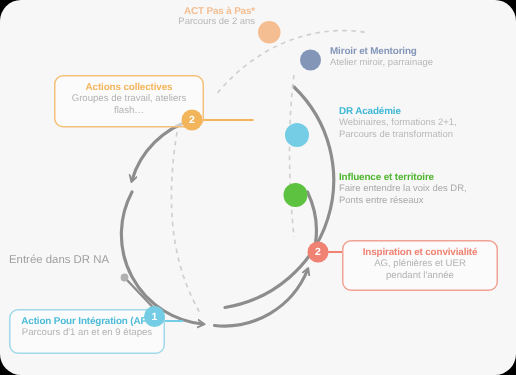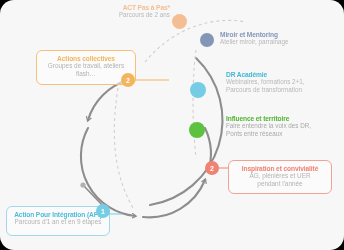--- a/index.html
+++ b/index.html
@@ -99,20 +99,21 @@
   <div class="badge" style="left:121px;top:73px;width:14px;height:14px;background:#f3b55c;">2</div>
 
   <div class="box" style="left:228px;top:160px;width:104px;height:34px;
        border:1.4px solid #f0a294;padding-top:4px;">
     <div class="ttl" style="color:#ef8272;">Inspiration et convivialité</div>
     <div class="sub">AG, plénières et UER</div>
     <div class="sub">pendant l'année</div>
   </div>
   <div class="badge" style="left:205px;top:161px;width:14px;height:14px;background:#ef8272;">2</div>
 
+  <div class="plain" style="left:6px;top:168px;">Entrée dans DR NA</div>
 
   <div class="box" style="left:6px;top:206px;width:104px;height:30px;
        border:1.4px solid #9fd9ea;padding-top:4px;">
     <div class="ttl" style="color:#4cbcd8;">Action Pour Intégration (API)</div>
     <div class="sub">Parcours d'1 an et en 9 étapes</div>
   </div>
   <div class="badge" style="left:96px;top:204px;width:14px;height:14px;background:#74cde4;">1</div>
 
 </div>
 

